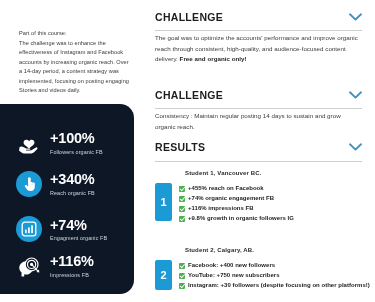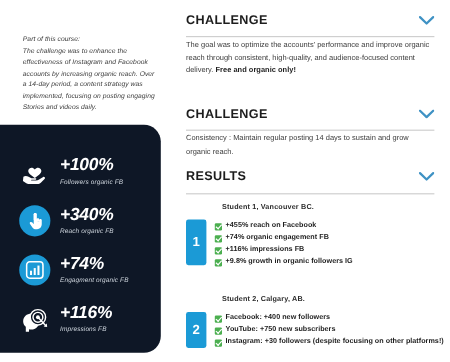--- a/index.html
+++ b/index.html
@@ -16,21 +16,20 @@
     color: #2b2b2b;
     position: relative;
   }
 
   
   #left-column {
     position: absolute;
     left: 0; top: 0;
     width: 140px;
     height: 232px;
-    font-style: italic;
   }
 
   #intro-block {
     position: absolute;
     left: 19px;
     top: 29px;
     width: 112px;
   }
 
   .intro-lead {
@@ -62,21 +61,21 @@
   .stat-row {
     position: absolute;
     left: 32px;
     display: flex;
     align-items: center;
     height: 34px;
   }
 
   .stat-row.r1 { top: 22px; }
   .stat-row.r2 { top: 63px; }
-  .stat-row.r3 { top: 104px; }
+  .stat-row.r3 { top: 104px; align-items: flex-end; }
   .stat-row.r4 { top: 145px; align-items: center; }
 
   .stat-icon {
     width: 26px;
     height: 26px;
     flex: 0 0 26px;
     display: flex;
     align-items: center;
     justify-content: center;
     margin-right: 8px;

